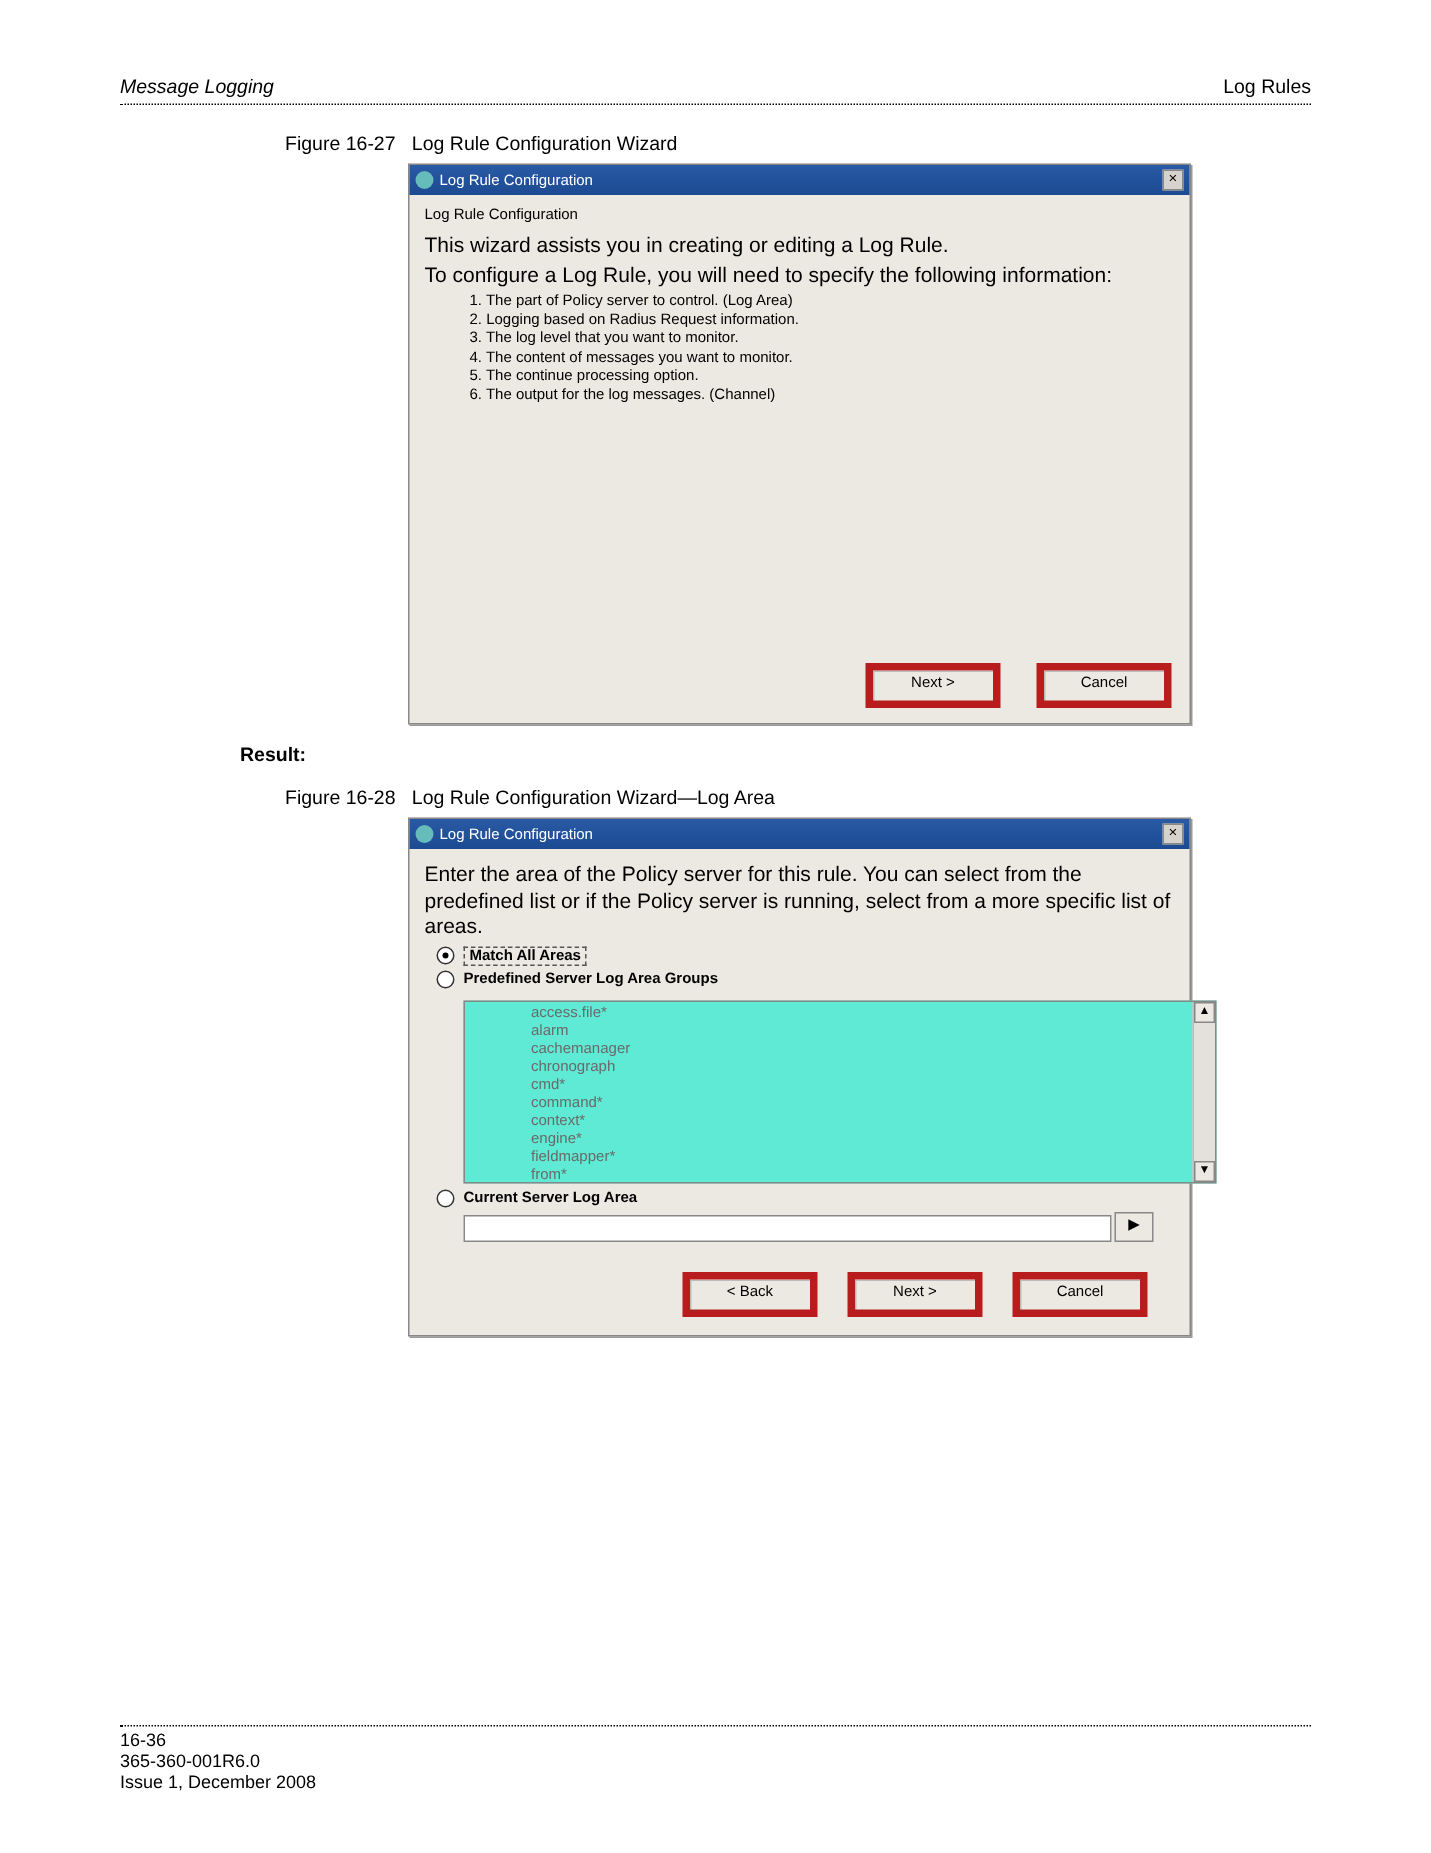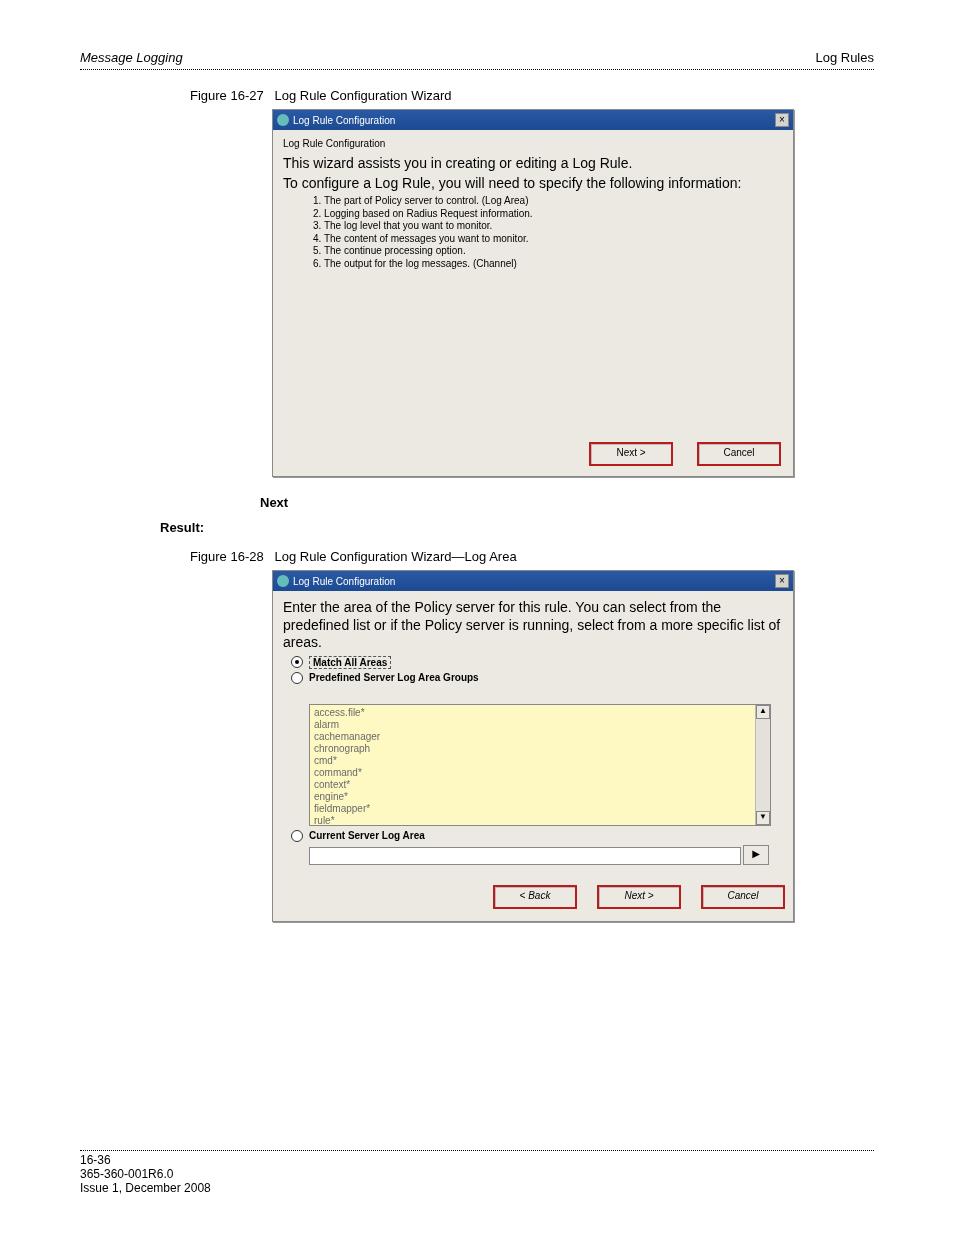--- a/index.html
+++ b/index.html
@@ -69,65 +69,66 @@
     border:1px solid #888; box-sizing:border-box;
   }
   .wiz-body { padding: 8px 10px 6px 10px; }
   .wiz-body .title-text { font-size:10px; margin-bottom:6px; }
   .wiz-body .intro-text { font-size:14px; margin-bottom:4px; }
   .wiz-list { margin: 4px 0 0 30px; font-size:10px; line-height:1.25; }
   .wiz-spacer { height: 160px; }
   .btn-row { display:flex; justify-content:flex-end; gap:24px; padding:6px 12px 10px 0; }
   .btn {
     width:80px; height:20px; background:#ece9e2;
-    border:2px solid #b91c1c; font-size:10px; text-align:center;
+    border:5px solid #b91c1c; font-size:10px; text-align:center;
     line-height:18px; box-shadow: 1px 1px 0 #bbb inset, 0 0 0 #bbb;
   }
 
   .bold-step { font-weight: bold; font-size:13px; margin-left: 180px; margin-top: 6px; margin-bottom: 10px; }
   .result-label { font-weight: bold; font-size:13px; margin-left: 80px; margin-bottom: 14px; }
 
   
   .radio-row { display:flex; align-items:center; gap:6px; margin:3px 0 3px 8px; font-weight:bold; }
   .radio-row .r {
     width:10px; height:10px; border-radius:50%; border:1px solid #333;
     background:#fff; display:inline-flex; align-items:center; justify-content:center;
   }
   .radio-row .r.sel::after { content:""; width:4px; height:4px; background:#000; border-radius:50%; display:block; }
   .match-all-box { border:1px dashed #555; padding:0 3px; font-weight:bold; font-size:10px; }
   .listbox {
-    margin: 20px 0 4px 26px;
+    margin: 8px 0 4px 26px;
     width: 460px;
     height: 120px;
-    background:#fef9c3;
+    background:#5eead4;
     border:1px solid #888;
     overflow:hidden;
     position:relative;
     font-size:10px;
+    padding-left:40px;
   }
   .listbox .items { padding:2px 4px; line-height:1.2; color:#6a6a6a; }
   .listbox .scrollbar {
     position:absolute; right:0; top:0; width:14px; height:100%;
     background:#e4e1da; border-left:1px solid #bbb;
   }
   .listbox .sb-btn {
     width:100%; height:14px; background:#ece9e2; border:1px solid #888;
     box-sizing:border-box; text-align:center; font-size:8px; line-height:10px;
   }
   .listbox .sb-btn.bottom { position:absolute; bottom:0; }
   .current-input {
     margin: 2px 0 6px 26px;
     width: 430px; height:16px; background:#fff; border:1px solid #888;
   }
   .go-btn {
     display:inline-block; width:24px; height:18px; background:#ece9e2;
     border:1px solid #888; vertical-align:top; margin-left:2px;
     text-align:center; font-size:10px; line-height:16px;
   }
-  .btn-row2 { display:flex; justify-content:flex-end; gap:20px; padding:8px 8px 12px 0;font-style:italic; }
+  .btn-row2 { display:flex; justify-content:flex-end; gap:20px; padding:8px 28px 12px 0; }
   .footer-area { margin-top:auto; }
   .hr-dotted-footer {
     border:none; border-top:1px dotted #000;
     margin: 6px 0 2px 0;
   }
   .footer-row {
     display:flex; justify-content:space-between; font-size:12px;flex-direction:column;
   }
   .footer-right { text-align:left; }
 </style>
@@ -167,21 +168,20 @@
         <div>6. The output for the log messages. (Channel)</div>
       </div>
       <div class="wiz-spacer"></div>
     </div>
     <div class="btn-row">
       <div class="btn">Next &gt;</div>
       <div class="btn">Cancel</div>
     </div>
   </div>
 
-  <div class="bold-step">Next</div>
   <div class="result-label">Result:</div>
 
   <div class="fig-caption">
     <span>Figure 16-28</span>&nbsp;&nbsp;
     <span>Log Rule Configuration Wizard—Log Area</span>
   </div>
 
   <div class="wizard">
     <div class="titlebar">
       <span class="tb-left">
@@ -207,21 +207,21 @@
         <div class="items">
           <div>access.file*</div>
           <div>alarm</div>
           <div>cachemanager</div>
           <div>chronograph</div>
           <div>cmd*</div>
           <div>command*</div>
           <div>context*</div>
           <div>engine*</div>
           <div>fieldmapper*</div>
-          <div>rule*</div>
+          <div>from*</div>
 
         </div>
         <div class="scrollbar">
           <div class="sb-btn">▲</div>
           <div class="sb-btn bottom">▼</div>
         </div>
       </div>
 
       <div class="radio-row">
         <span class="r"></span>

